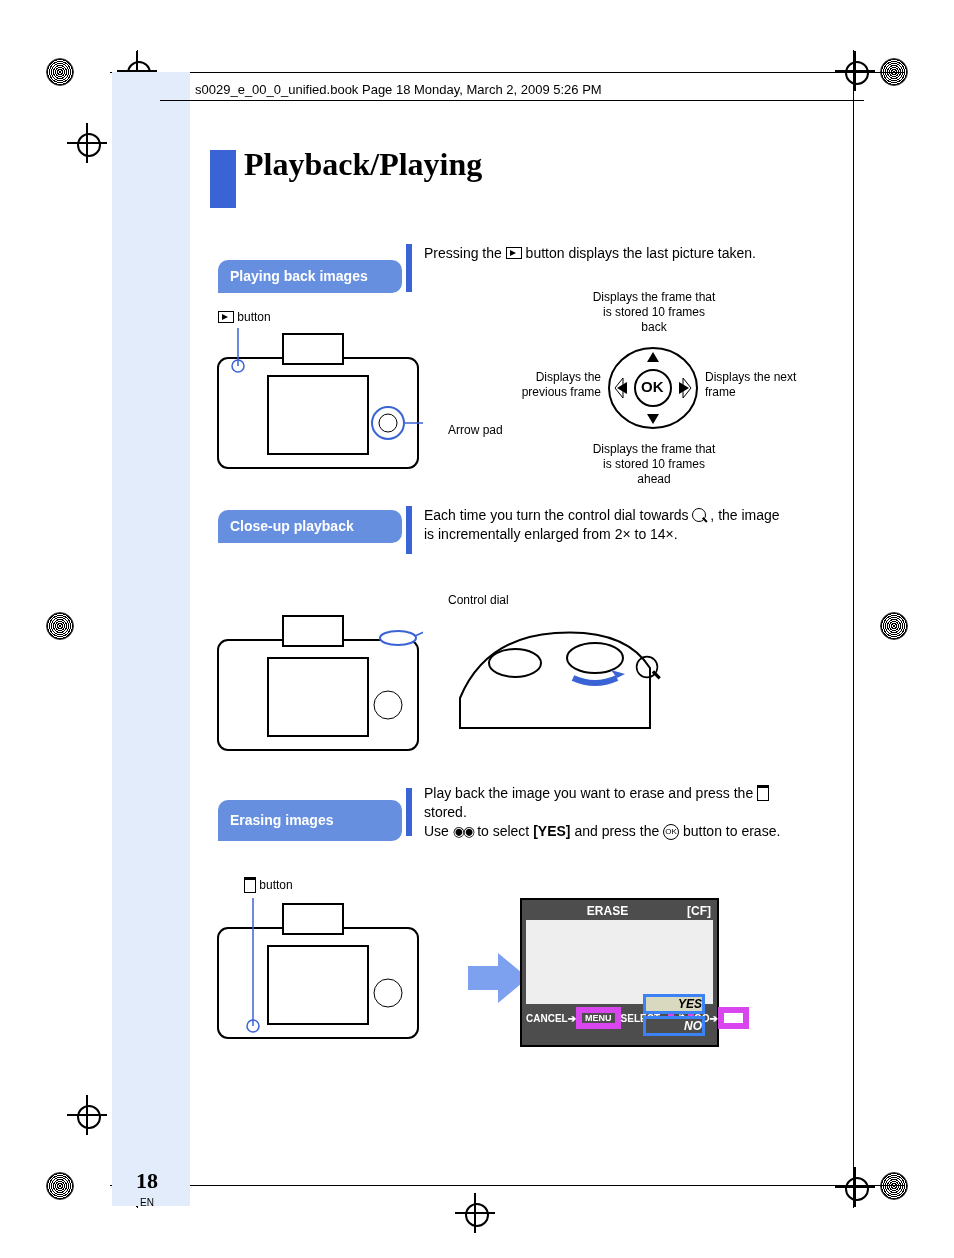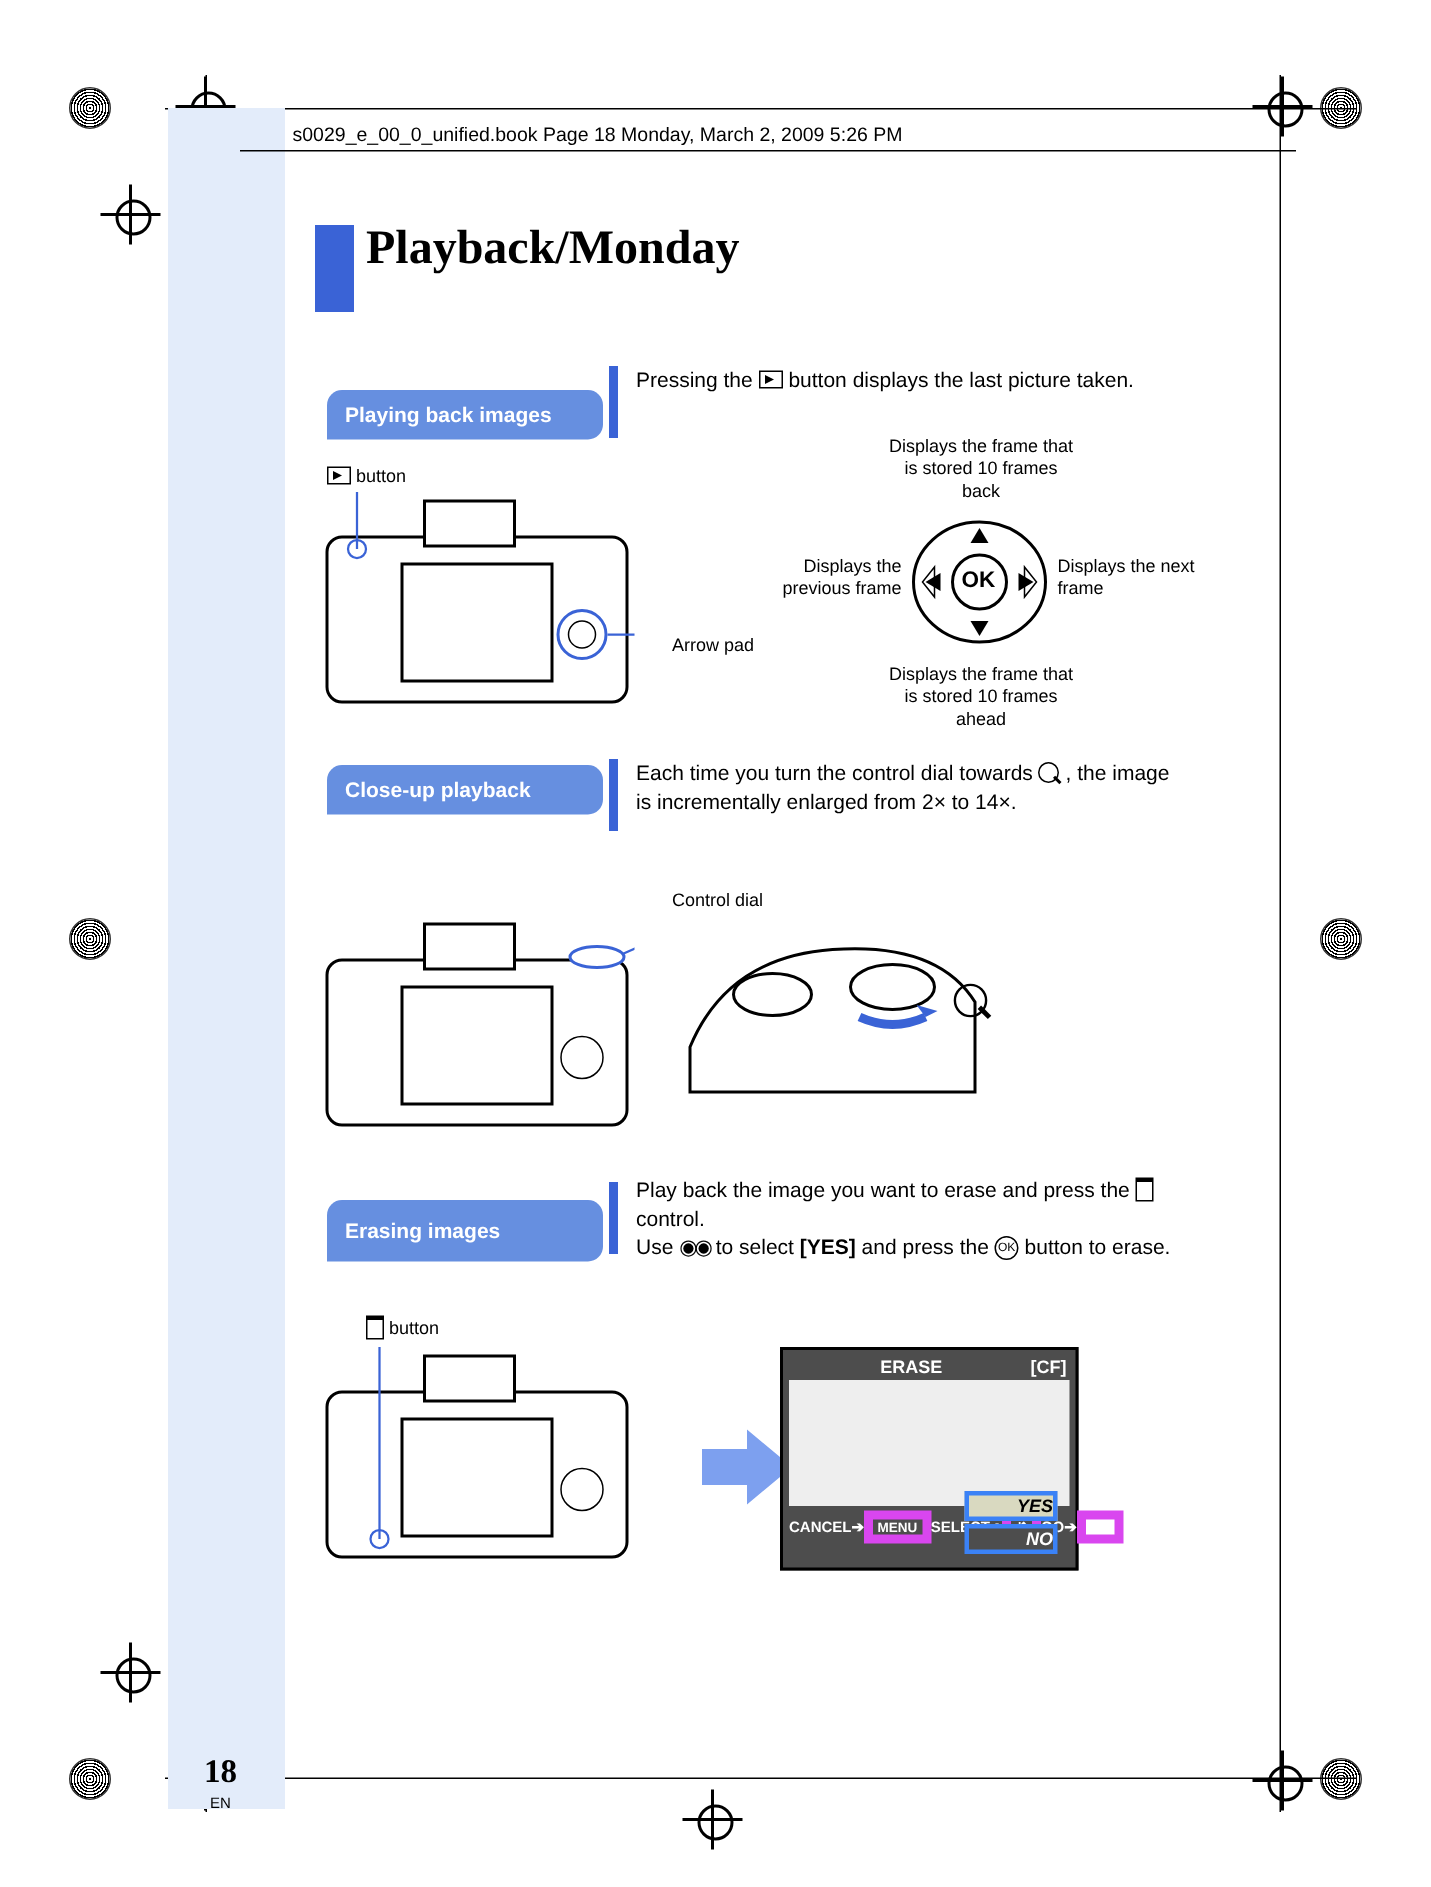--- a/index.html
+++ b/index.html
@@ -166,21 +166,21 @@
 <div class="crop-line-h" style="bottom:72px;"></div>
 <div class="crop-line-v" style="left:137px;"></div>
 <div class="crop-line-v" style="right:100px;"></div>
 
 <div class="blue-margin"></div>
 
 <div class="header-path">s0029_e_00_0_unified.book  Page 18  Monday, March 2, 2009  5:26 PM</div>
 <div class="header-rule"></div>
 
 <div class="chapter-bar"></div>
-<div class="chapter-title">Playback/Monday</div>
+<div class="chapter-title">Playback/Playing</div>
 
 <div class="sidebar-vbar" style="left:406px; top:244px; height:48px;"></div>
 <div class="section-tab" style="left:218px; top:248px;margin-top:12px;">Playing back images</div>
 
 <div class="body-text" style="left:424px; top:244px; width:340px;">
   <span>Pressing the </span>
   <span class="inline-icon"></span>
   <span> button displays the last picture taken.</span>
 </div>
 
@@ -248,21 +248,21 @@
   <polygon points="162,60 156,52 170,56" fill="#3a63d6"></polygon>
 </svg>
 <span class="mag-icon" style="position:absolute; left:640px; top:660px; transform:scale(1.6);"></span>
 
 <div class="sidebar-vbar" style="left:406px; top:788px; height:48px;"></div>
 <div class="section-tab" style="left:218px; top:800px; padding-top:12px; padding-bottom:12px;">Erasing images</div>
 
 <div class="body-text" style="left:424px; top:784px; width:360px;">
   <span>Play back the image you want to erase and press the </span>
   <span class="trash-icon"></span>
-  <span> control.</span><br>
+  <span> stored.</span><br>
   <span>Use </span>
   <span style="letter-spacing:-2px;">◉◉</span>
   <span> to select </span>
   <b>[YES]</b>
   <span> and press the </span>
   <span class="ok-circ">OK</span>
   <span> button to erase.</span>
 </div>
 
 <div class="label-small" style="left:244px; top:878px; text-align:left;">

